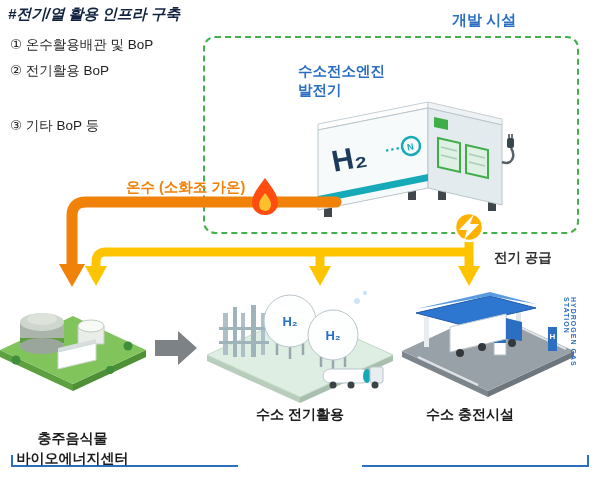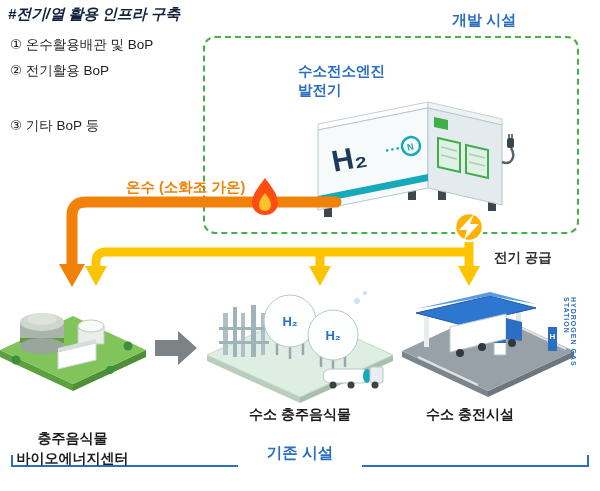--- a/index.html
+++ b/index.html
@@ -225,20 +225,19 @@
     <g>
       <path d="M12 455 L12 466 L238 466" stroke="#2b6fc2" stroke-width="2" fill="none"></path>
       <path d="M588 455 L588 466 L362 466" stroke="#2b6fc2" stroke-width="2" fill="none"></path>
     </g>
   </svg>
 
   <div class="abs fac-label fac-label-1">
     <div>충주음식물</div>
     <div>바이오에너지센터</div>
   </div>
-  <div class="abs fac-label fac-label-2">수소 충주음식물</div>
+  <div class="abs fac-label fac-label-2">수소 전기활용</div>
   <div class="abs fac-label fac-label-3">수소 충전시설</div>
 
   <div class="abs station-side-text">HYDROGEN GAS STATION</div>
 
-  <div class="abs existing-label">기존 시설</div>
 
 </div>
 
 </body></html>

